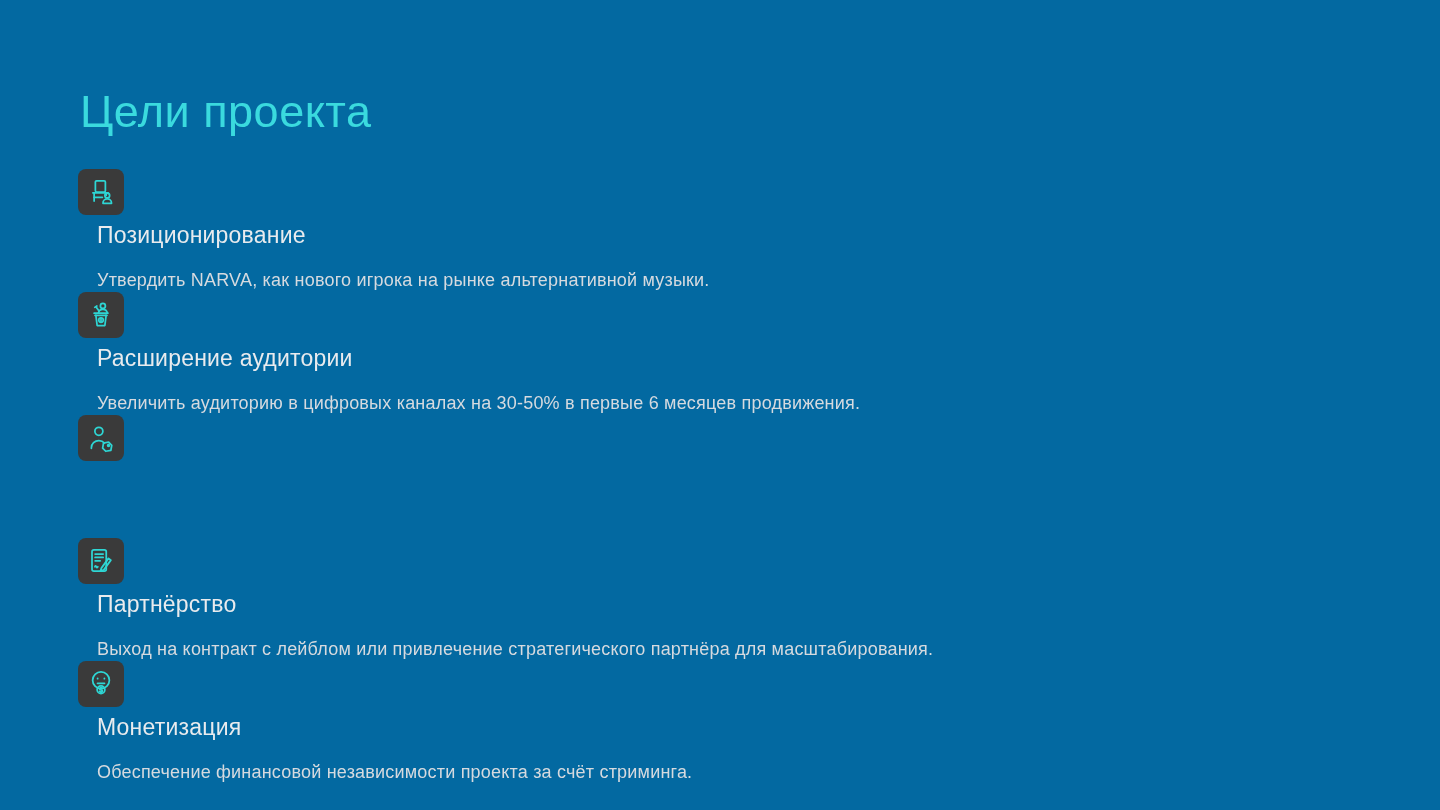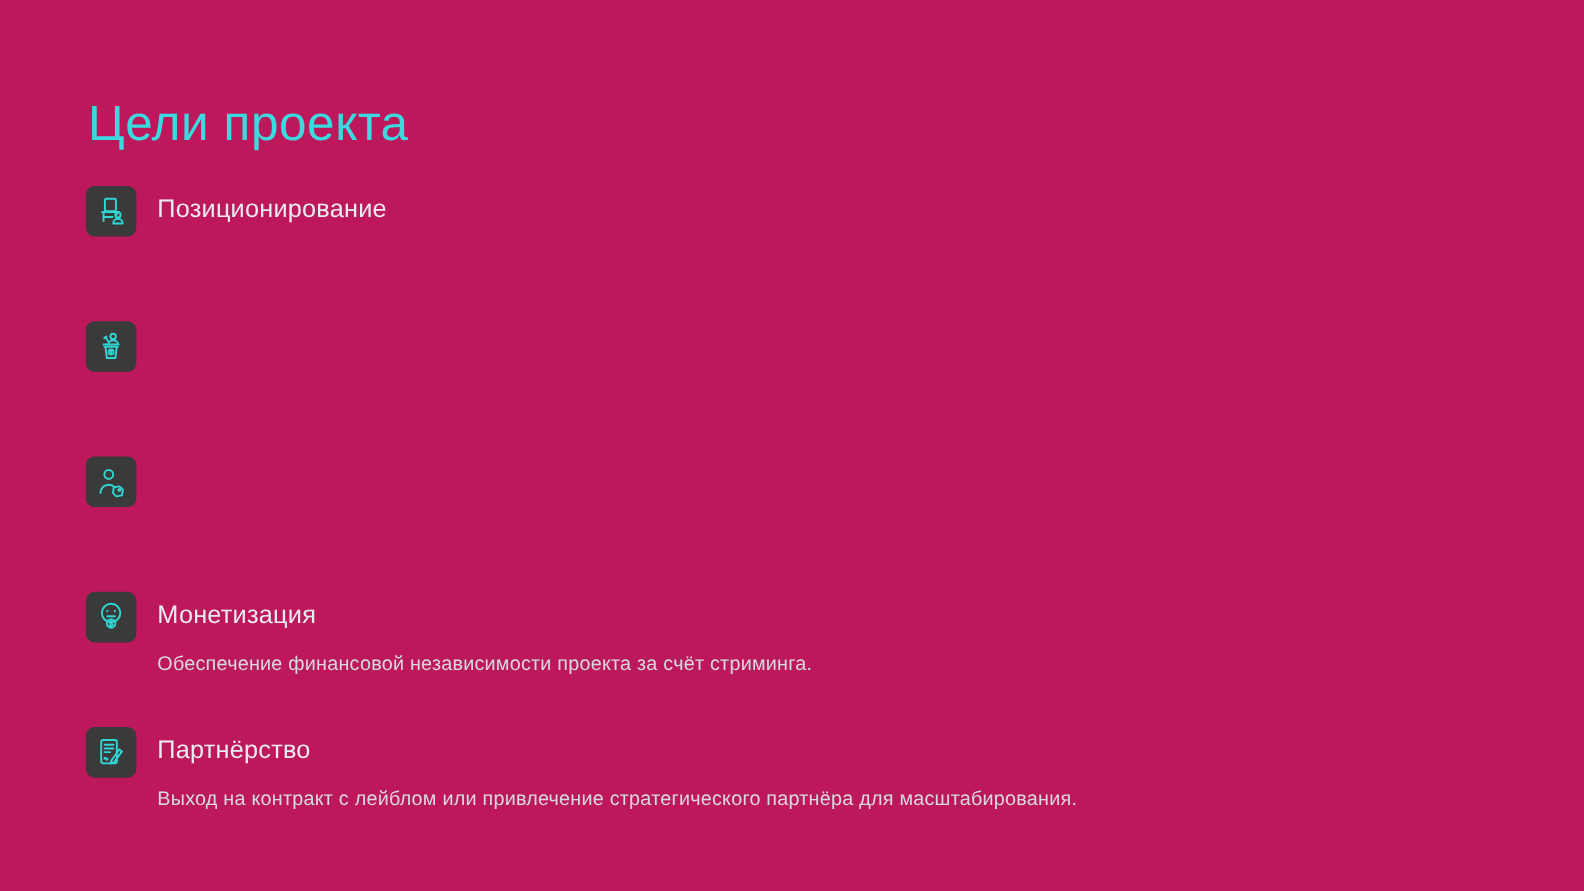--- a/index.html
+++ b/index.html
@@ -10,21 +10,21 @@
   body {
     width: 1440px;
     height: 810px;
     overflow: hidden;
     font-family: "Liberation Sans", sans-serif;
   }
   .slide {
     position: relative;
     width: 1440px;
     height: 810px;
-    background: #be185d;
+    background: #0369a1;
   }
   .slide-title {
     position: absolute;
     left: 80px;
     top: 86px;
     font-size: 45px;
     font-weight: 400;
     color: #3adade;
     letter-spacing: 0.5px;
     white-space: nowrap;
@@ -32,20 +32,21 @@
   .goals-list {
     position: absolute;
     left: 78px;
     top: 169px;
     right: 60px;
   }
   .goal-item {
     display: flex;
     align-items: flex-start;
     height: 123px;
+    flex-direction: column;
   }
   .icon-tile {
     flex: none;
     width: 46px;
     height: 46px;
     border-radius: 8px;
     background: #3a3a3a;
     display: flex;
     align-items: center;
     justify-content: center;
@@ -92,49 +93,71 @@
           <path d="M5.5 12.6h12.2"></path>
           <path d="M6.5 12.6v6.6"></path>
           <path d="M16.2 12.6v2"></path>
           <path d="M6.5 16.2h6.6"></path>
           <circle cx="17" cy="14.7" r="1.9"></circle>
           <path d="M13.6 21v-.3c0-1.8 1.5-3.2 3.4-3.2s3.4 1.4 3.4 3.2v.3z"></path>
         </svg>
       </div>
       <div class="goal-text">
         <div class="goal-heading">Позиционирование</div>
+        <div class="goal-body">Утвердить NARVA, как нового игрока на рынке альтернативной музыки.</div>
       </div>
     </div>
 
     <div class="goal-item">
       <div class="icon-tile">
         <svg viewBox="0 0 24 24">
           <circle cx="13.5" cy="4.7" r="2"></circle>
           <path d="M10.4 8.7L8.2 5.8"></path>
           <path d="M7 5.9l1.7-1.1"></path>
           <path d="M9.9 10.4a3.7 3.7 0 0 1 7.2 0"></path>
           <path d="M6.5 10.5h11"></path>
           <path d="M7.2 12.2h9.6"></path>
           <path d="M7.9 12.2l1 8.2h6.2l1-8.2"></path>
           <circle cx="12" cy="16" r="1.8"></circle>
           <path d="M12 15.1v1.8"></path>
         </svg>
       </div>
+      <div class="goal-text">
+        <div class="goal-heading">Расширение аудитории</div>
+        <div class="goal-body">Увеличить аудиторию в цифровых каналах на 30-50% в первые 6 месяцев продвижения.</div>
+      </div>
     </div>
 
     <div class="goal-item">
       <div class="icon-tile">
         <svg viewBox="0 0 24 24">
           <circle cx="10.3" cy="6.6" r="3.2"></circle>
           <path d="M4.3 20.2v-.4c0-3.2 2.7-5.7 6-5.7 1.8 0 3.4.7 4.5 1.9"></path>
           <path d="M14 16l4.1-.7 2.5 2.5-.7 4.1-4.1.7-2.5-2.5z"></path>
           <circle cx="18" cy="17.9" r="0.7"></circle>
         </svg>
       </div>
       <div class="goal-text">
+      </div>
+    </div>
+
+    <div class="goal-item">
+      <div class="icon-tile">
+        <svg viewBox="0 0 24 24">
+          <rect x="4.8" y="3" width="11.4" height="17" rx="1.5"></rect>
+          <path d="M7.3 6.4h6.4"></path>
+          <path d="M7.3 9.1h6.4"></path>
+          <path d="M7.3 11.8h4"></path>
+          <path d="M7.1 16.6c.4-1 .9-1 1.2 0s.8 1 1.2 0"></path>
+          <path d="M12.3 17.7l5.7-7.8 1.9 1.4-5.7 7.8-2.6.9z"></path>
+        </svg>
+      </div>
+      <div class="goal-text">
+        <div class="goal-heading">Партнёрство</div>
+        <div class="goal-body">Выход на контракт с лейблом или привлечение стратегического партнёра для масштабирования.</div>
       </div>
     </div>
 
     <div class="goal-item">
       <div class="icon-tile">
         <svg viewBox="0 0 24 24">
           <circle cx="12" cy="9" r="6.7"></circle>
           <path d="M9.3 7.4v.3"></path>
           <path d="M14.7 7.4v.3"></path>
           <path d="M9.2 11.4h5.6"></path>
@@ -143,31 +166,14 @@
           <path d="M12 14.8v.5"></path>
           <path d="M12 17.9v.5"></path>
         </svg>
       </div>
       <div class="goal-text">
         <div class="goal-heading">Монетизация</div>
         <div class="goal-body">Обеспечение финансовой независимости проекта за счёт стриминга.</div>
       </div>
     </div>
 
-    <div class="goal-item">
-      <div class="icon-tile">
-        <svg viewBox="0 0 24 24">
-          <rect x="4.8" y="3" width="11.4" height="17" rx="1.5"></rect>
-          <path d="M7.3 6.4h6.4"></path>
-          <path d="M7.3 9.1h6.4"></path>
-          <path d="M7.3 11.8h4"></path>
-          <path d="M7.1 16.6c.4-1 .9-1 1.2 0s.8 1 1.2 0"></path>
-          <path d="M12.3 17.7l5.7-7.8 1.9 1.4-5.7 7.8-2.6.9z"></path>
-        </svg>
-      </div>
-      <div class="goal-text">
-        <div class="goal-heading">Партнёрство</div>
-        <div class="goal-body">Выход на контракт с лейблом или привлечение стратегического партнёра для масштабирования.</div>
-      </div>
-    </div>
-
   </div>
 </div>
 
 </body></html>

